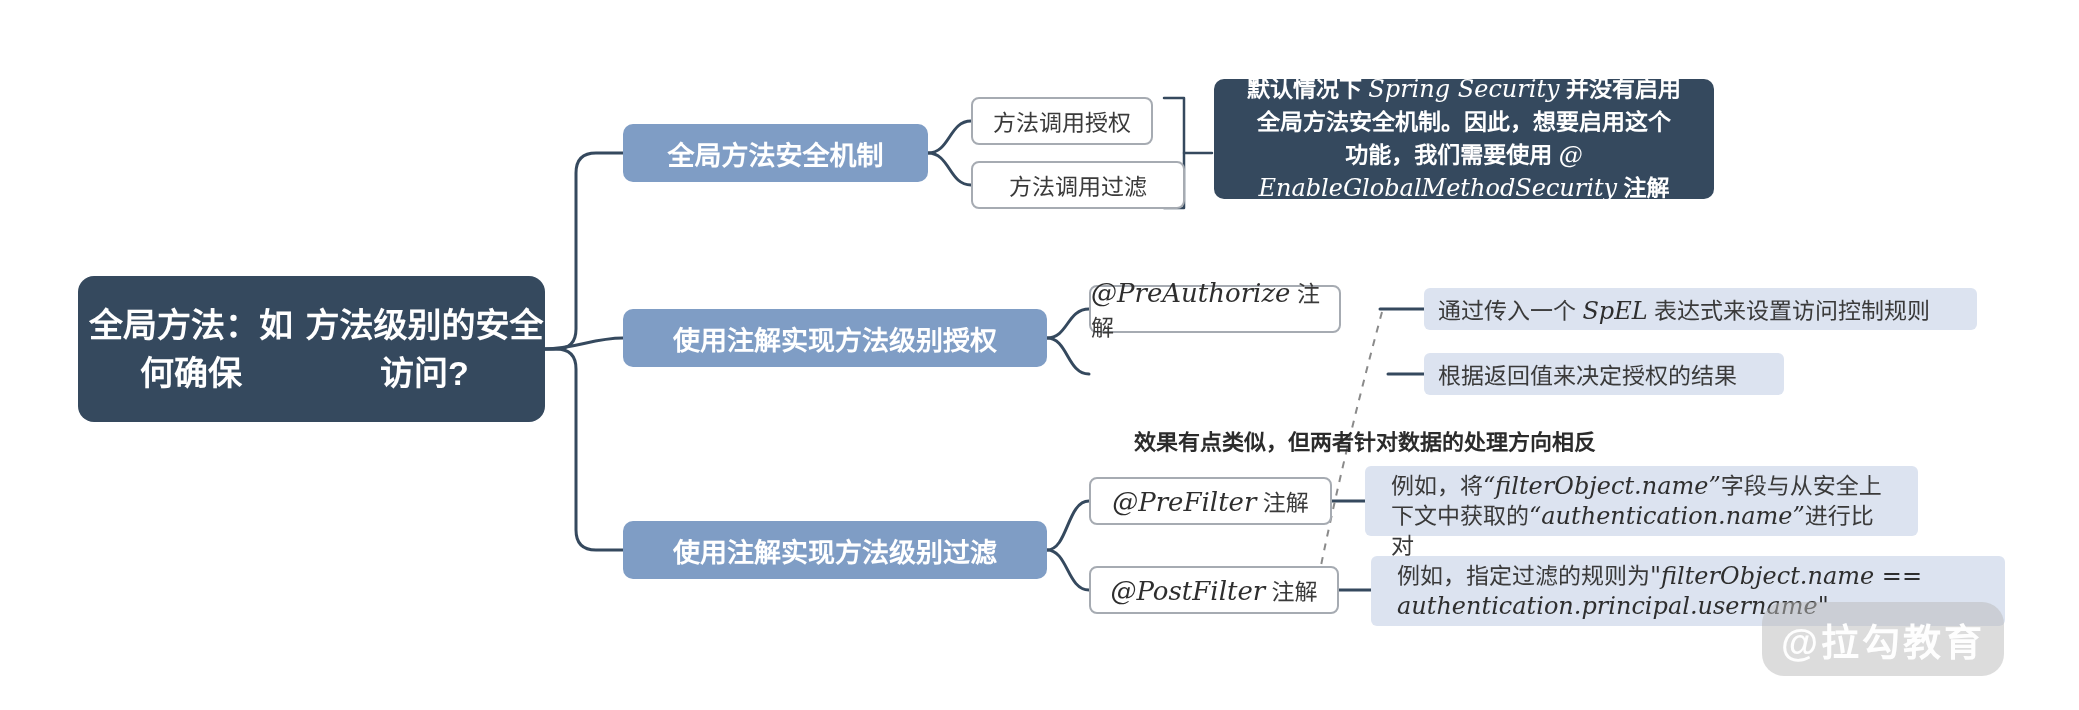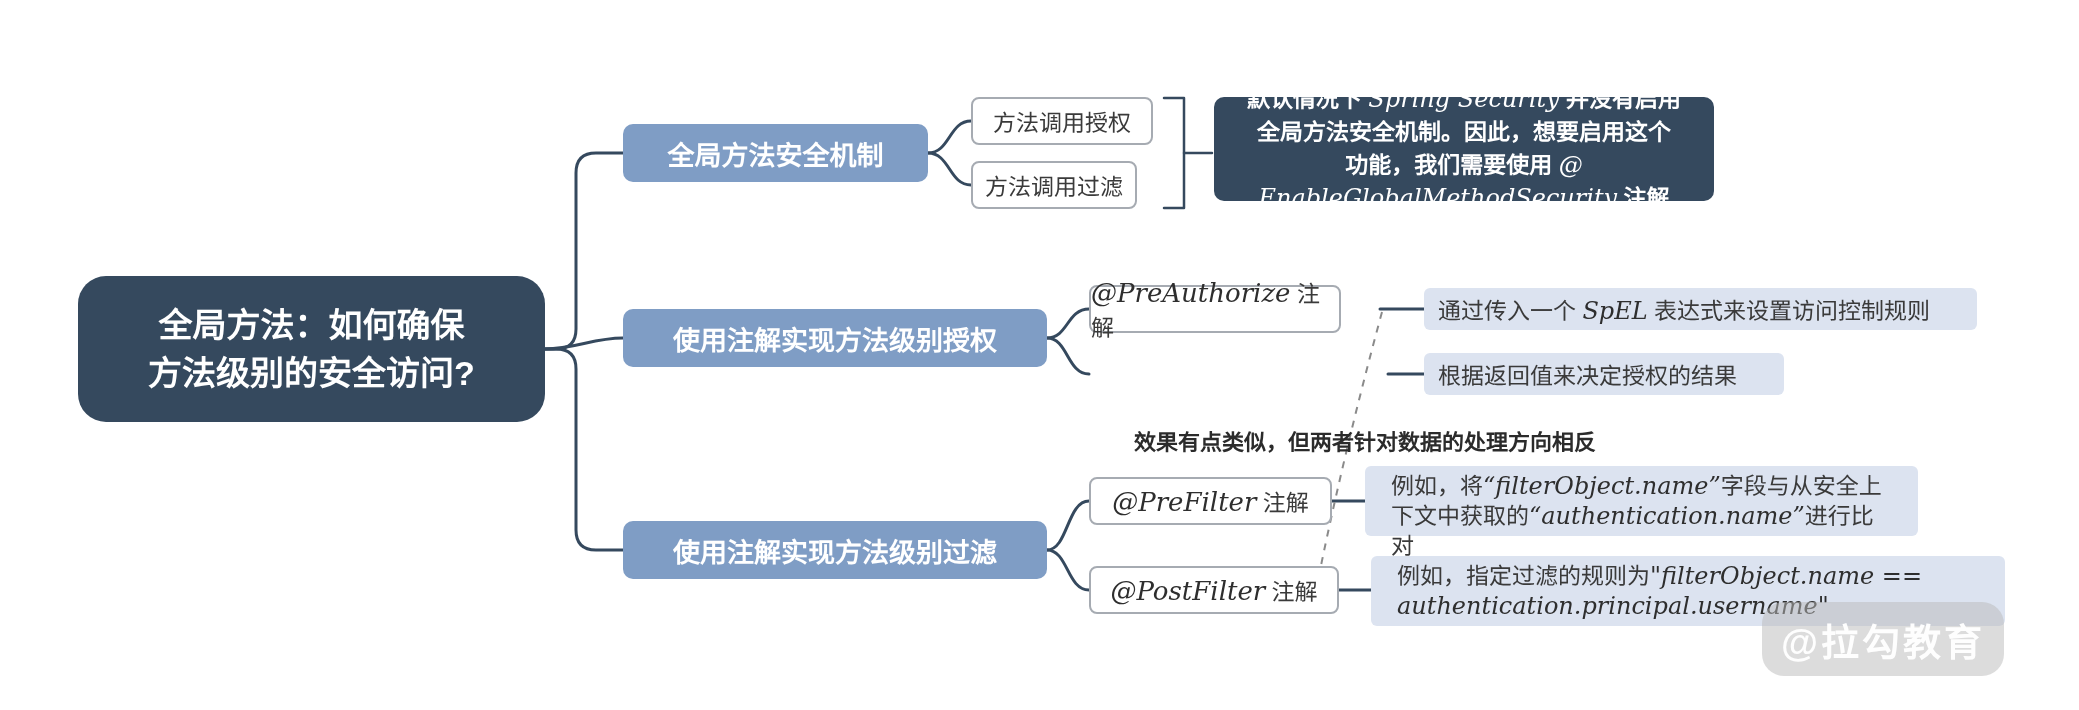--- a/index.html
+++ b/index.html
@@ -17,49 +17,49 @@
   svg.connectors { position: absolute; left: 0; top: 0; z-index: 0; }
   .ln   { fill: none; stroke: var(--c-line); stroke-width: 3; stroke-linecap: round; }
   .ln-thin { fill: none; stroke: var(--c-line); stroke-width: 2.5; stroke-linecap: round; stroke-linejoin: round; }
   .dash { fill: none; stroke: var(--c-dash); stroke-width: 2; stroke-dasharray: 7 7; }
 
   .node { position: absolute; z-index: 1; display: flex; align-items: center; justify-content: center; }
 
   .root {
     left: 78px; top: 276px; width: 467px; height: 146px;
     background: var(--c-dark); color: #ffffff;
-    border-radius: 28px; font-weight: bold; font-size: 34px;
-    line-height: 48px; text-align: center; flex-direction: column;
+    border-radius: 16px; font-weight: bold; font-size: 34px;
+    line-height: 48px; text-align: center; flex-direction: row;
   }
 
   .branch {
     background: var(--c-branch); color: #ffffff;
     border-radius: 10px; font-weight: bold; font-size: 27px;
   }
   .branch1 { left: 623px; top: 124px; width: 305px; height: 58px; }
   .branch2 { left: 623px; top: 309px; width: 424px; height: 58px; }
   .branch3 { left: 623px; top: 521px; width: 424px; height: 58px; }
 
   .leaf {
     background: #ffffff; border: 2px solid var(--c-border);
     border-radius: 8px; color: var(--c-text); font-size: 24px;
   }
   .leaf-a1 { left: 971px; top: 97px;  width: 182px; height: 48px; }
-  .leaf-a2 { left: 971px; top: 161px; width: 166px; height: 48px; }
+  .leaf-a2 { left: 971px; top: 161px; width: 214px; height: 48px; }
   .leaf-b1 { left: 1089px; top: 285px; width: 252px; height: 48px; }
   .leaf-b2 { left: 1089px; top: 350px; width: 299px; height: 48px; }
   .leaf-c1 { left: 1089px; top: 477px; width: 243px; height: 48px; }
   .leaf-c2 { left: 1089px; top: 566px; width: 250px; height: 48px; }
 
   .en { font-family: "DejaVu Serif", "Liberation Serif", serif; font-style: italic; }
   .leaf .en { font-size: 26px; color: #2e2e2e; }
   .leaf .zh { font-size: 23px; }
 
   .darknote {
-    left: 1214px; top: 97px; width: 500px; height: 104px;
+    left: 1214px; top: 79px; width: 500px; height: 120px;
     background: var(--c-dark); color: #ffffff; border-radius: 10px;
     font-size: 23px; line-height: 33px; font-weight: 600;
     text-align: right; flex-direction: column; padding: 0 16px;
   }
   .darknote .en { font-weight: normal; font-size: 24px; }
 
   .lightnote {
     background: var(--c-note); border-radius: 6px;
     color: var(--c-text); font-size: 23px;
     justify-content: flex-start; padding: 0 14px;

